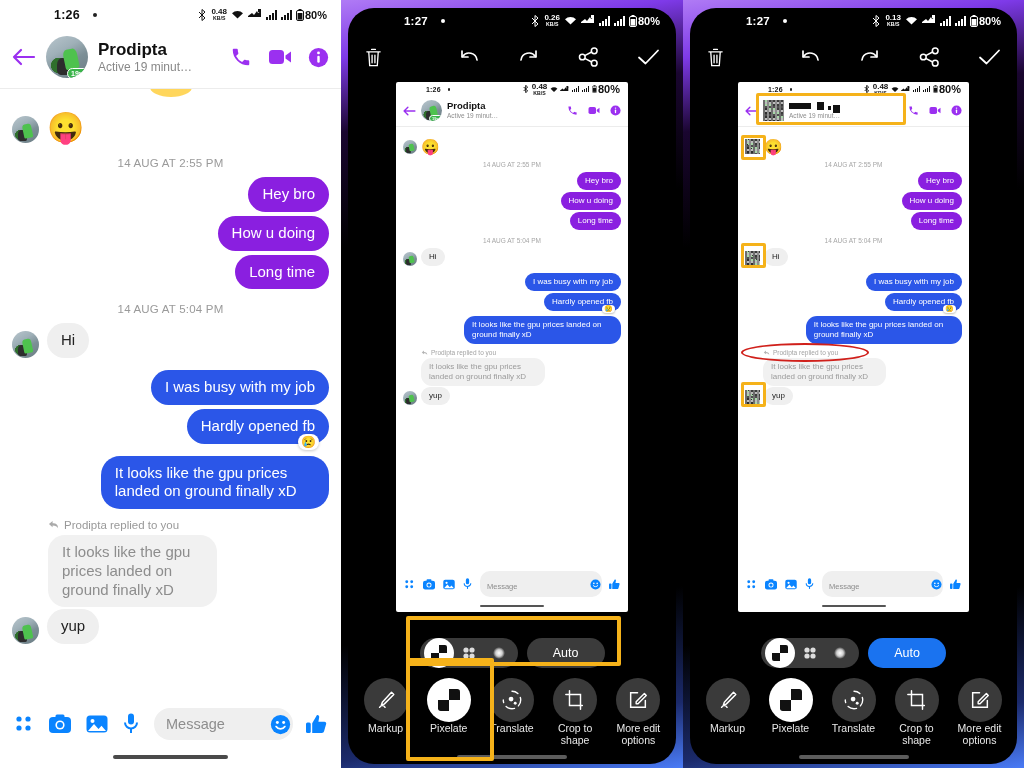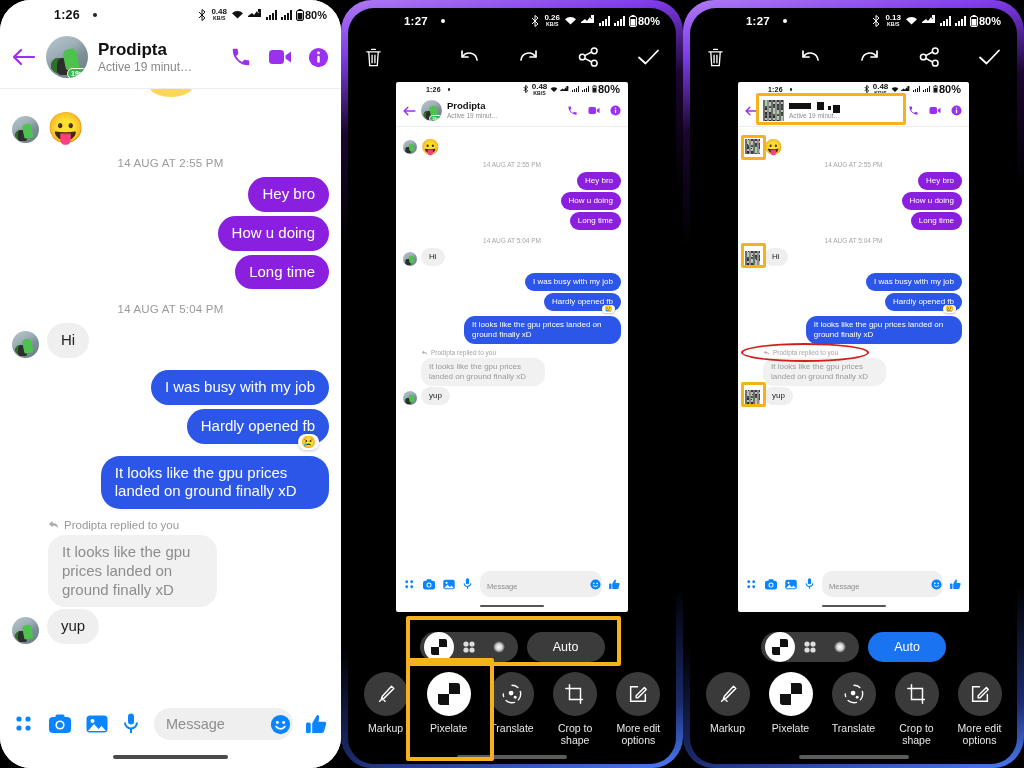--- a/index.html
+++ b/index.html
@@ -3,21 +3,21 @@
 <meta charset="utf-8">
 <style>
   * { box-sizing: border-box; margin:0; padding:0; }
   html,body { width:1024px; height:768px; overflow:hidden; }
   body {
     font-family: "Liberation Sans", sans-serif;
     background:#000;
     position:relative;
   }
   .stage { position:absolute; inset:0; display:flex; }
-  .panel { position:relative; overflow:hidden;border-radius:31px; }
+  .panel { position:relative; overflow:hidden; }
   .p1 { width:341px; height:768px; background:#fff; }
   .p2 { width:342px; height:768px; }
   .p3 { width:341px; height:768px; }
 
   
   .msgr { position:absolute; inset:0; background:#fff; display:flex; flex-direction:column; }
   .statusbar {
     height:30px; display:flex; align-items:center; padding:0 14px;
     font-size:12.5px; color:#111; font-weight:600;
   }
@@ -189,21 +189,21 @@
 
   .ed-bottom { position:absolute; left:0; right:0; bottom:0; }
   .styles-row { display:flex; align-items:center; justify-content:center; gap:9px; padding-bottom:10px; }
   .styles-pill { background:#3b3b3b; border-radius:19px; height:30px; display:flex; align-items:center; gap:0; padding:0 4px;}
   .style-opt { width:30px;height:30px;border-radius:50%;display:flex;align-items:center;justify-content:center; }
   .style-opt.sel { background:#fff; }
   .auto-btn { height:30px; min-width:78px; border-radius:19px; background:#3b3b3b; color:#fff;
     display:flex;align-items:center;justify-content:center;font-size:12.5px; padding:0 18px;}
   .auto-btn.active { background:#1a73f0; }
   .tools-row { display:flex; align-items:flex-start; justify-content:space-around; padding:0 6px 4px 6px; }
-  .tool { width:62px; display:flex; flex-direction:column; align-items:center; gap:6px; }
+  .tool { width:62px; display:flex; flex-direction:column; align-items:center; }
   .tool-circ { width:44px;height:44px;border-radius:50%;background:#3a3a3a;display:flex;align-items:center;justify-content:center;}
   .tool-circ.sel { background:#fff; }
   .tool-lbl { color:#e8e8e8; font-size:10.5px; text-align:center; line-height:1.15; }
   .ed-home { height:14px; display:flex; align-items:center; justify-content:center; }
   .ed-home i { display:block; width:110px; height:3.5px; border-radius:3px; background:#5c5c5c; }
 
   svg { display:block; }
 </style>
 </head>
 <body>

